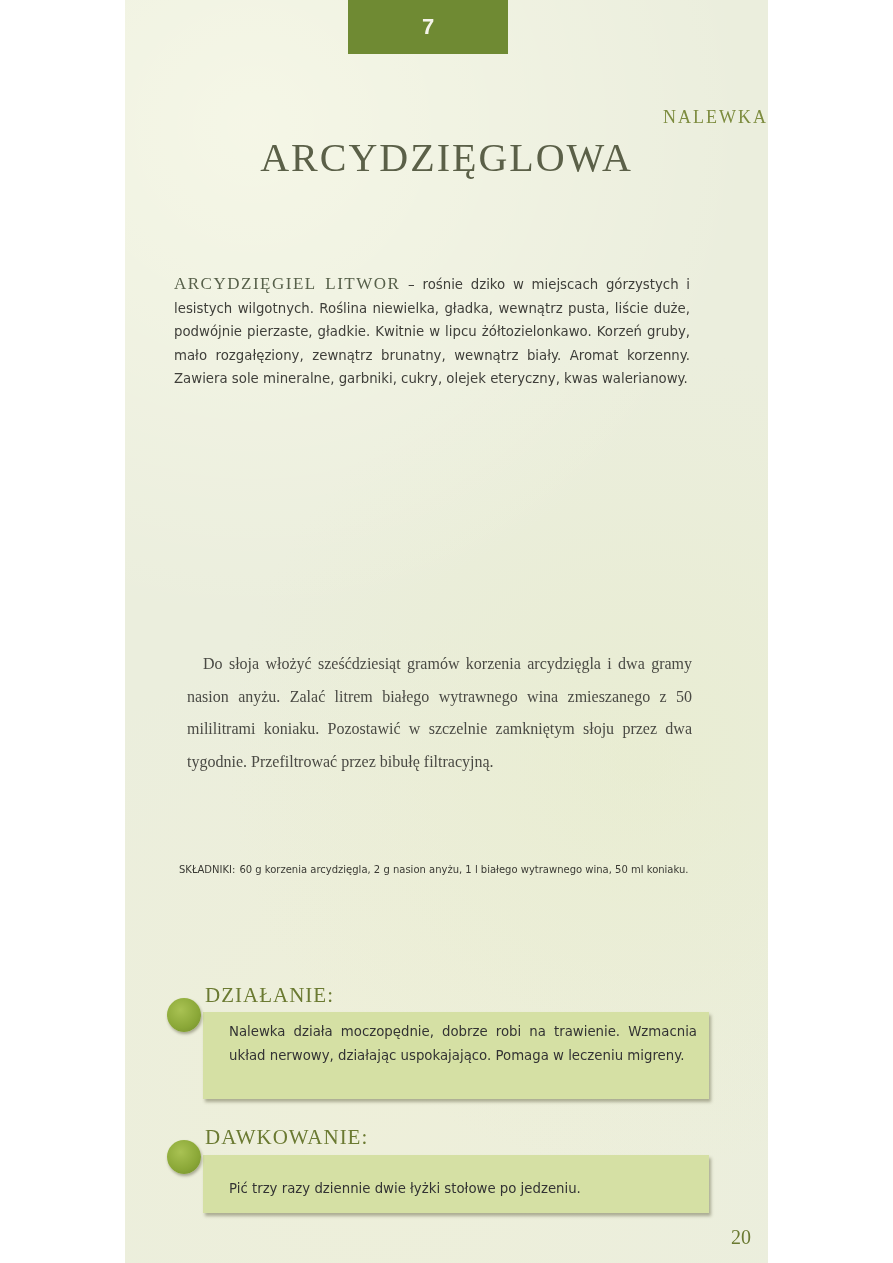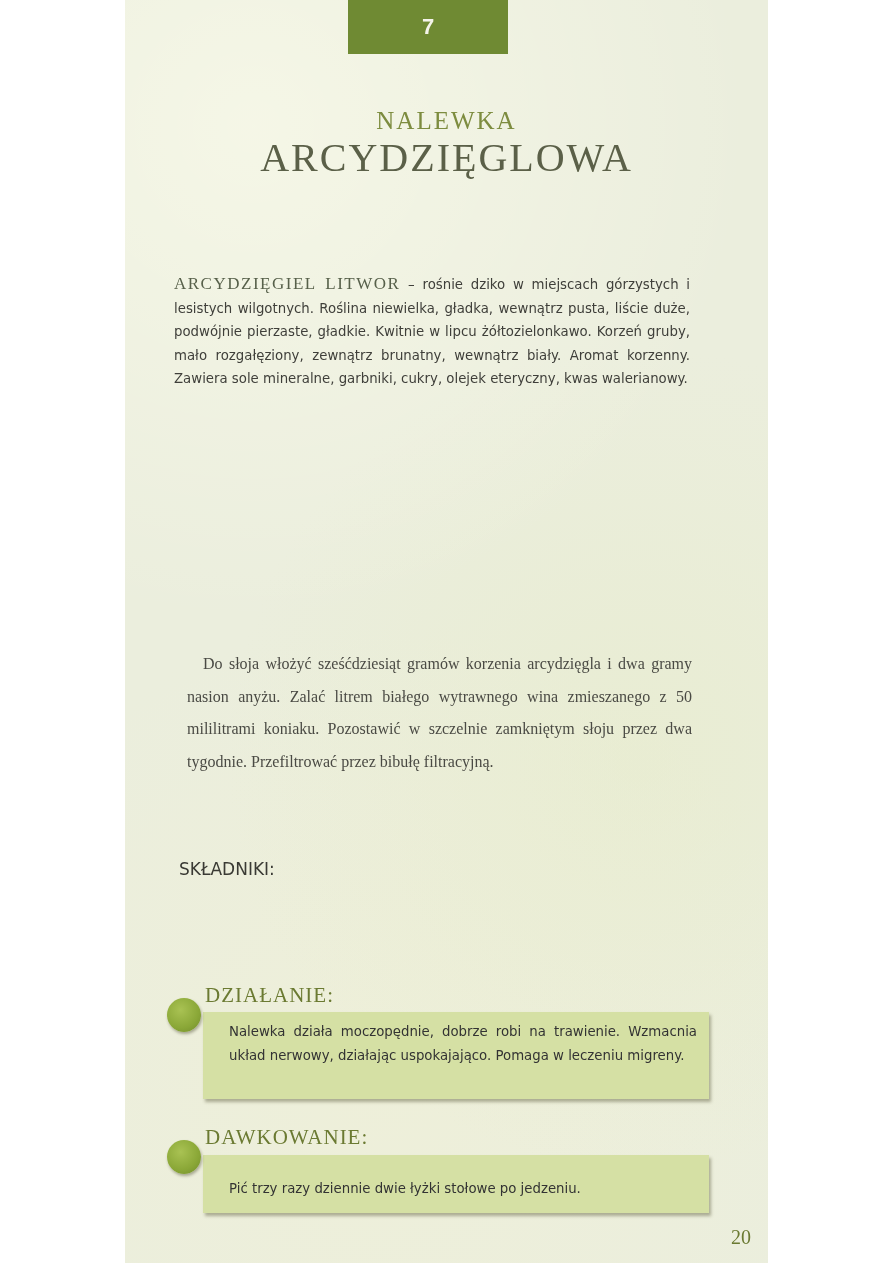--- a/index.html
+++ b/index.html
@@ -12,22 +12,22 @@
       radial-gradient(circle at 80% 60%, rgba(230,235,200,0.5) 0, transparent 45%),
       radial-gradient(circle at 40% 85%, rgba(240,240,215,0.6) 0, transparent 40%);
   }
   .tab {
     position:absolute; left:223px; top:0; width:160px; height:54px;
     background:#6f8a33; color:#f4f4ea;
     font-family:"Liberation Sans", sans-serif; font-weight:bold; font-size:22px;
     display:flex; align-items:center; justify-content:center;
   }
   .kicker {
-    position:absolute; left:0; width:643px; top:107px; text-align:center;
-    font-family:"Liberation Serif", serif; font-size:25px; letter-spacing:2px;
+    position:absolute; left:0; width:643px; top:107px; text-align:right;
+    font-family:"Liberation Serif", serif; font-size:18px; letter-spacing:2px;
     color:#7d8c3f;
   }
   .title {
     position:absolute; left:0; width:643px; top:134px; text-align:center;
     font-family:"Liberation Serif", serif; font-size:40px; letter-spacing:2px;
     color:#5b6048;
   }
   .desc {
     position:absolute; left:49px; top:272px; width:516px;
     font-family:"DejaVu Sans", sans-serif; font-size:13.3px; line-height:23.5px;
@@ -36,21 +36,21 @@
   .desc .lead {
     font-family:"Liberation Serif", serif; font-size:17px; letter-spacing:1.5px; color:#57604a;
   }
   .recipe {
     position:absolute; left:62px; top:648px; width:505px;
     font-family:"Liberation Serif", serif; font-size:16px; line-height:32.5px;
     color:#4a4a44; text-align:justify; text-indent:16px;
   }
   .ingredients {
     position:absolute; left:54px; top:858px; width:520px;
-    font-family:"DejaVu Sans", sans-serif; font-size:17px; line-height:23px; color:#3a3a34;
+    font-family:"DejaVu Sans", sans-serif; font-size:10px; line-height:23px; color:#3a3a34;
     display:flex;
   }
   .ingredients .lbl { white-space:nowrap; margin-right:4px; }
   .ingredients .val { flex:1; }
   .section-title {
     position:absolute; left:80px;
     font-family:"Liberation Serif", serif; font-size:21px; letter-spacing:1px; color:#6b7a32;
   }
   .box {
     position:absolute; left:78px; width:506px;
@@ -82,20 +82,21 @@
   <div class="title">ARCYDZIĘGLOWA</div>
 
   <div class="desc">
     <span class="lead">ARCYDZIĘGIEL LITWOR</span><span> – rośnie dziko w miejscach górzystych i lesistych wilgotnych. Roślina niewielka, gładka, wewnątrz pusta, liście duże, podwójnie pierzaste, gładkie. Kwitnie w lipcu żółtozielonkawo. Korzeń gruby, mało rozgałęziony, zewnątrz brunatny, wewnątrz biały. Aromat korzenny. Zawiera sole mineralne, garbniki, cukry, olejek eteryczny, kwas walerianowy.</span>
   </div>
 
   <div class="recipe">Do słoja włożyć sześćdziesiąt gramów korzenia arcydzięgla i dwa gramy nasion anyżu. Zalać litrem białego wytrawnego wina zmieszanego z 50 mililitrami koniaku. Pozostawić w szczelnie zamkniętym słoju przez dwa tygodnie. Przefiltrować przez bibułę filtracyjną.</div>
 
   <div class="ingredients">
     <span class="lbl">SKŁADNIKI:</span>
+    <span class="val">60 g korzenia arcydzięgla, 2 g nasion anyżu, 1 l białego wytrawnego wina, 50 ml koniaku.</span>
   </div>
 
   <div class="section-title" style="top:983px;text-align:center;">DZIAŁANIE:</div>
   <div class="box" style="top:1012px; height:87px;">
     <span>Nalewka działa moczopędnie, dobrze robi na trawienie. Wzmacnia układ nerwowy, działając uspokajająco. Pomaga w leczeniu migreny.</span>
   </div>
   <div class="dot" style="top:998px;"></div>
 
   <div class="section-title" style="top:1125px;">DAWKOWANIE:</div>
   <div class="box" style="top:1155px; height:58px; padding-top:22px;">

